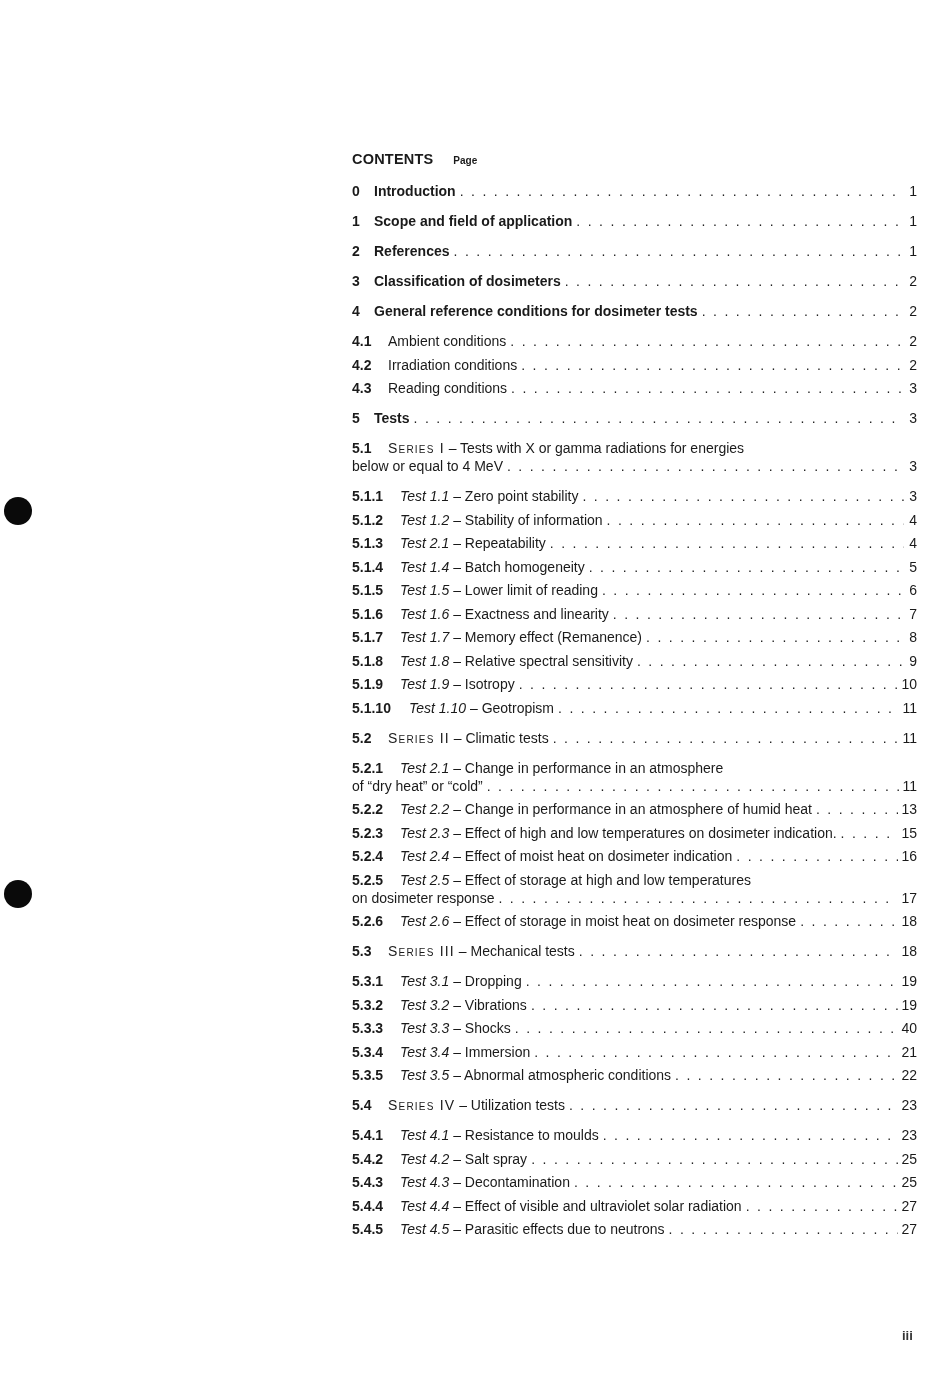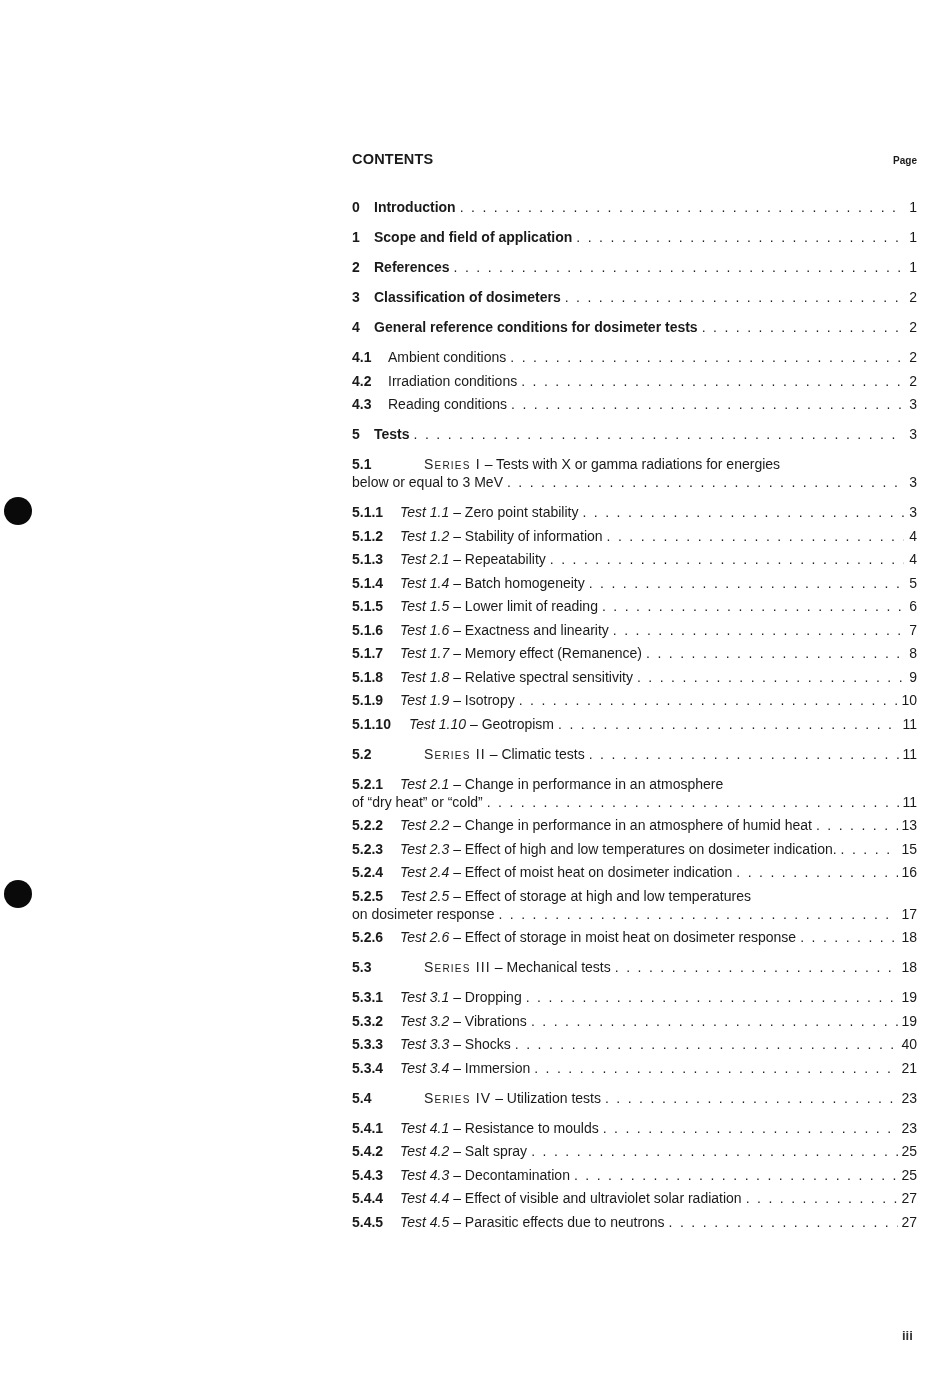--- a/index.html
+++ b/index.html
@@ -10,22 +10,22 @@
   }
   .hole {
     position: absolute; width: 28px; height: 28px; border-radius: 50%;
     background: #0a0a0a;
   }
   .toc {
     position: absolute; left: 352px; top: 150px; width: 565px;
     font-size: 14px; line-height: 18px;
   }
   .toc-head {
-    display: flex; justify-content: space-between; align-items: baseline;
-    margin-bottom: 28px;
+    display: flex; align-items: baseline;
+    margin-bottom: 12px;
   }
   .toc-title { font-weight: bold; font-size: 14.5px; letter-spacing: 0.2px; }
   .toc-page-label { font-weight: bold; font-size: 10px; padding-left: 20px; }
   .entry { display: flex; align-items: baseline; white-space: nowrap; }
   .entry .num { font-weight: bold; flex: none; }
   .entry .txt { flex: none; }
   .entry .leader {
     flex: 1 1 auto; overflow: hidden; margin: 0 3px 0 4px;
     letter-spacing: 4.2px; color: #222;
   }
@@ -34,21 +34,21 @@
     letter-spacing: 0;
     word-spacing: 3.6px;
   }
   .entry .pg { flex: none; text-align: right; min-width: 10px; }
   .lvl1 .num { width: 22px; }
   .lvl1 .txt { font-weight: bold; }
   .lvl2 .num { width: 36px; }
   .lvl3 .num { width: 48px; }
   .lvl3.wide .num { width: 57px; }
   .testref { font-style: italic; }
-  .smallcaps { font-variant: small-caps; letter-spacing: 1.2px; margin-left: 36px; }
+  .smallcaps { font-variant: small-caps; letter-spacing: 1.2px; }
   .firstline { display: flex; white-space: nowrap; }
   .gap-l { margin-top: 12px; }
   .gap-s { margin-top: 5.5px; }
   .footer-page {
     position: absolute; left: 902px; top: 1328px; font-size: 13px;
     font-weight: bold; color: #333; text-align: center;
   }
 </style>
 </head>
 <body>
@@ -118,21 +118,21 @@
     <span class="leader"></span>
     <span class="pg">3</span>
   </div>
 
   <div class="gap-l">
     <div class="firstline">
       <span style="font-weight:bold; width:36px; flex:none;">5.1</span>
       <span class="smallcaps">Series I</span>&nbsp;<span>– Tests with X or gamma radiations for energies</span>
     </div>
     <div class="entry">
-      <span class="txt">below or equal to 3 MeV</span>
+      <span class="txt">below or equal to 4 MeV</span>
       <span class="leader"></span>
       <span class="pg">3</span>
     </div>
   </div>
 
   <div class="entry lvl3 gap-l">
     <span class="num">5.1.1</span>
     <span class="txt"><span class="testref">Test 1.1</span> <span>– Zero point stability</span></span>
     <span class="leader"></span>
     <span class="pg">3</span>
@@ -269,20 +269,26 @@
     <span class="txt"><span class="testref">Test 3.3</span> <span>– Shocks</span></span>
     <span class="leader"></span>
     <span class="pg">40</span>
   </div>
   <div class="entry lvl3 gap-s">
     <span class="num">5.3.4</span>
     <span class="txt"><span class="testref">Test 3.4</span> <span>– Immersion</span></span>
     <span class="leader"></span>
     <span class="pg">21</span>
   </div>
+  <div class="entry lvl3 gap-s">
+    <span class="num">5.3.5</span>
+    <span class="txt"><span class="testref">Test 3.5</span> <span>– Abnormal atmospheric conditions</span></span>
+    <span class="leader"></span>
+    <span class="pg">22</span>
+  </div>
 
   <div class="entry lvl2 gap-l">
     <span class="num">5.4</span>
     <span class="txt"><span class="smallcaps">Series IV</span> <span>– Utilization tests</span></span>
     <span class="leader"></span>
     <span class="pg">23</span>
   </div>
   <div class="entry lvl3 gap-l">
     <span class="num">5.4.1</span>
     <span class="txt"><span class="testref">Test 4.1</span> <span>– Resistance to moulds</span></span>

